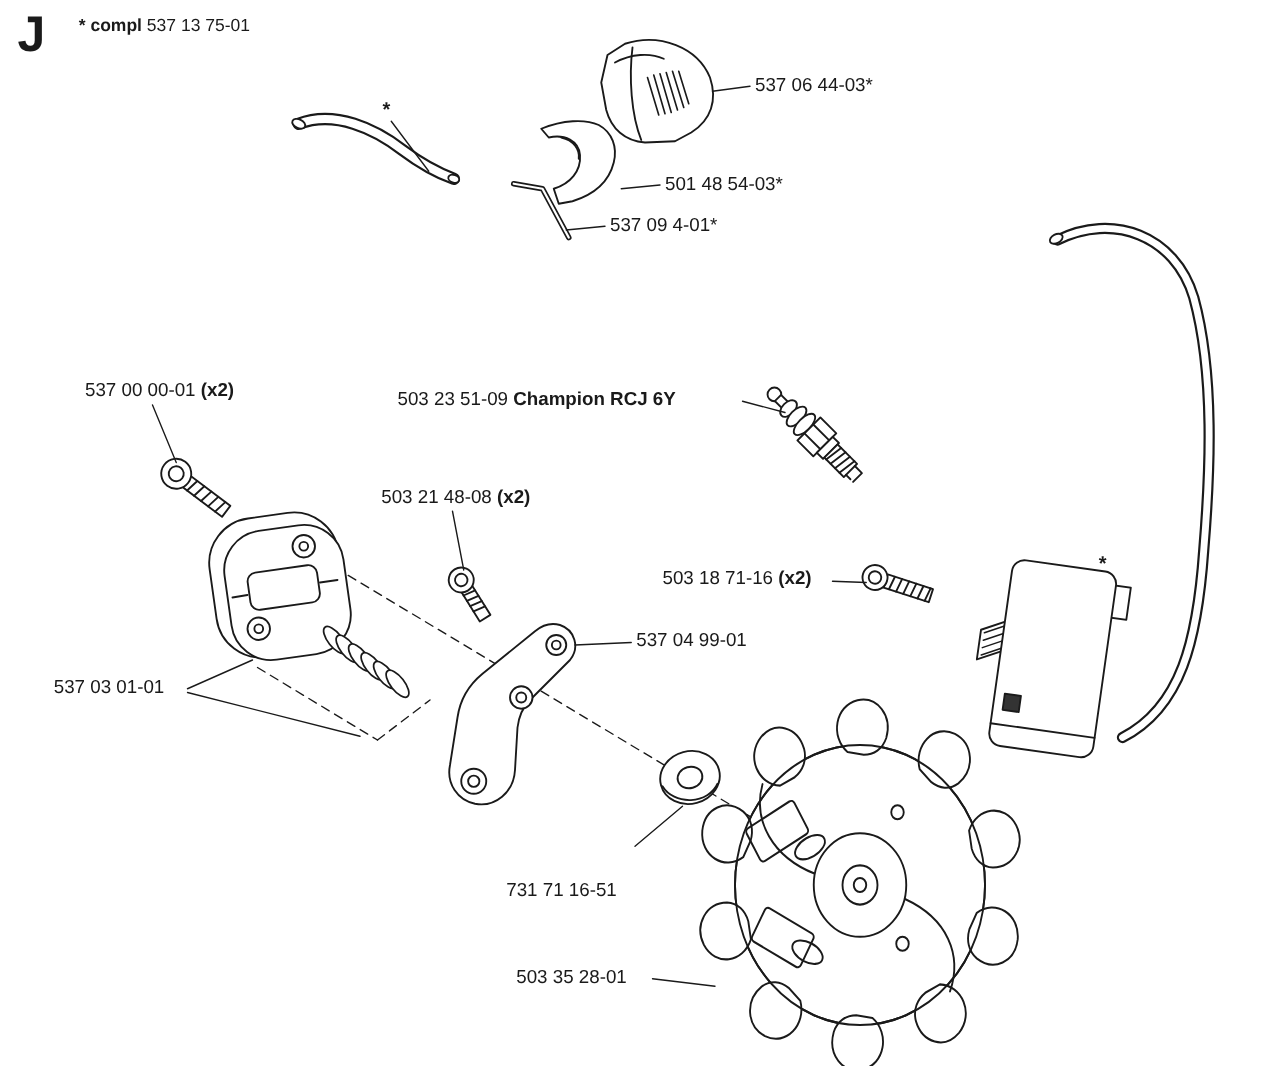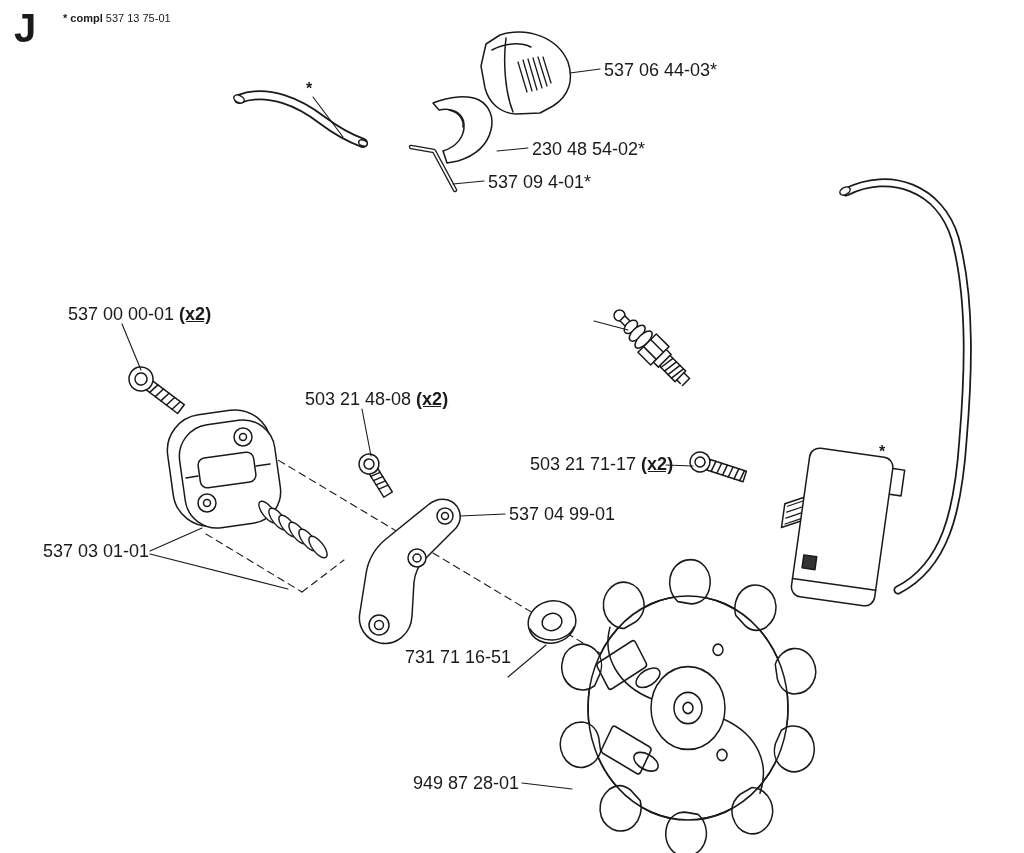--- a/index.html
+++ b/index.html
@@ -1,24 +1,24 @@
 <!DOCTYPE html>
 <html><head>
 <meta charset="utf-8">
 <style>
   html,body{margin:0;padding:0;background:#fff;}
   .page{
     position:relative;width:1024px;height:853px;background:#fff;
     font-family:"Liberation Sans",sans-serif;color:#1a1a1a;overflow:hidden;
   }
   svg.art{position:absolute;left:0;top:0;}
-  .lbl{position:absolute;font-size:18px;white-space:nowrap;line-height:1.1;}
-  .lbl b{font-weight:bold;text-decoration:underline;}
+  .lbl{position:absolute;font-size:15px;white-space:nowrap;line-height:1.1;}
+  .lbl b{font-weight:bold;}
   .big-j{position:absolute;font-size:40px;font-weight:bold;letter-spacing:1px;}
-  .compl{position:absolute;font-size:11px;white-space:nowrap;}
+  .compl{position:absolute;font-size:14px;white-space:nowrap;}
   .star{position:absolute;font-size:16px;font-weight:bold;}
 </style>
 </head>
 <body>
 
 <div class="page">
 
   <svg class="art" width="1024" height="853" viewBox="0 0 1024 853" stroke="#1a1a1a" stroke-width="1.5" fill="none" stroke-linecap="round" stroke-linejoin="round">
 
     <g stroke-width="1.1" stroke-dasharray="7 5">
@@ -208,30 +208,31 @@
       <line x1="150" y1="554" x2="288" y2="589"></line>
       <line x1="508" y1="677" x2="546" y2="645"></line>
       <line x1="522" y1="783" x2="572" y2="789"></line>
     </g>
   </svg>
 
   <div class="big-j" style="left:14px;top:6px">J</div>
   <div class="compl" style="left:63px;top:12px"><b>* compl</b> <span>537 13 75-01</span></div>
 
   <div class="lbl" style="left:604px;top:61px">537 06 44-03*</div>
-  <div class="lbl" style="left:532px;top:140px">230 48 54-02*</div>
+  <div class="lbl" style="left:532px;top:140px">501 48 54-03*</div>
   <div class="lbl" style="left:488px;top:173px">537 09 4-01*</div>
   <div class="star" style="left:306px;top:80px">*</div>
 
   <div class="lbl" style="left:68px;top:305px"><span>537 00 00-01</span> <b>(x2)</b></div>
 
+  <div class="lbl" style="left:318px;top:312px"><span>503 23 51-09</span> <b>Champion RCJ 6Y</b></div>
 
   <div class="lbl" style="left:305px;top:390px"><span>503 21 48-08</span> <b>(x2)</b></div>
 
-  <div class="lbl" style="left:530px;top:455px"><span>503 21 71-17</span> <b>(x2)</b></div>
+  <div class="lbl" style="left:530px;top:455px"><span>503 18 71-16</span> <b>(x2)</b></div>
 
   <div class="lbl" style="left:509px;top:505px">537 04 99-01</div>
   <div class="lbl" style="left:43px;top:542px">537 03 01-01</div>
-  <div class="lbl" style="left:405px;top:648px">731 71 16-51</div>
-  <div class="lbl" style="left:413px;top:774px">949 87 28-01</div>
+  <div class="lbl" style="left:405px;top:705px">731 71 16-51</div>
+  <div class="lbl" style="left:413px;top:774px">503 35 28-01</div>
   <div class="star" style="left:879px;top:443px">*</div>
 
 </div>
 
 </body></html>

